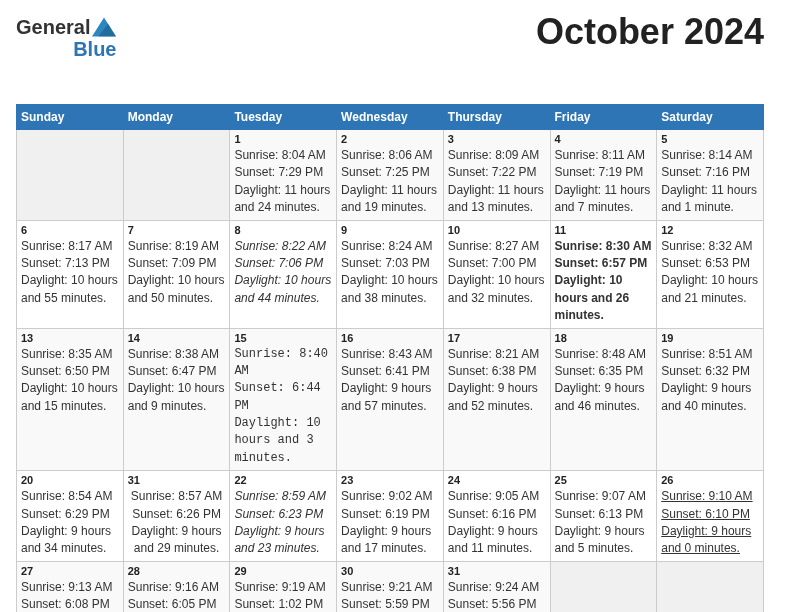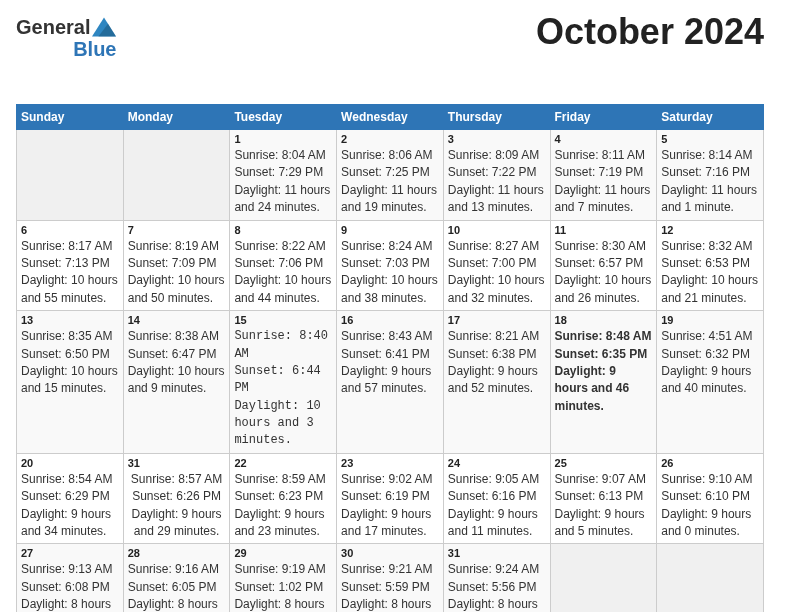--- a/index.html
+++ b/index.html
@@ -174,39 +174,39 @@
 Daylight: 10 hours and 55 minutes.</div>
           </td>
           <td>
             <span class="day-num">7</span>
             <div class="day-info" style="white-space: pre-line;">Sunrise: 8:19 AM
 Sunset: 7:09 PM
 Daylight: 10 hours and 50 minutes.</div>
           </td>
           <td>
             <span class="day-num">8</span>
-            <div class="day-info" style="white-space: pre-line;">Sunrise: 8:22 AM
+            <div class="day-info" style="white-space: pre-line; font-style: italic;">Sunrise: 8:22 AM
 Sunset: 7:06 PM
 Daylight: 10 hours and 44 minutes.</div>
           </td>
           <td>
             <span class="day-num">9</span>
             <div class="day-info" style="white-space: pre-line;">Sunrise: 8:24 AM
 Sunset: 7:03 PM
 Daylight: 10 hours and 38 minutes.</div>
           </td>
           <td>
             <span class="day-num">10</span>
             <div class="day-info" style="white-space: pre-line;">Sunrise: 8:27 AM
 Sunset: 7:00 PM
 Daylight: 10 hours and 32 minutes.</div>
           </td>
           <td>
             <span class="day-num">11</span>
-            <div class="day-info" style="white-space: pre-line;">Sunrise: 8:30 AM
+            <div class="day-info" style="white-space: pre-line; font-weight: bold;">Sunrise: 8:30 AM
 Sunset: 6:57 PM
 Daylight: 10 hours and 26 minutes.</div>
           </td>
           <td>
             <span class="day-num">12</span>
             <div class="day-info" style="white-space: pre-line;">Sunrise: 8:32 AM
 Sunset: 6:53 PM
 Daylight: 10 hours and 21 minutes.</div>
           </td>
         </tr>
@@ -236,47 +236,47 @@
 Daylight: 9 hours and 57 minutes.</div>
           </td>
           <td>
             <span class="day-num">17</span>
             <div class="day-info" style="white-space: pre-line;">Sunrise: 8:21 AM
 Sunset: 6:38 PM
 Daylight: 9 hours and 52 minutes.</div>
           </td>
           <td>
             <span class="day-num">18</span>
-            <div class="day-info" style="white-space: pre-line; font-weight: bold;">Sunrise: 8:48 AM
+            <div class="day-info" style="white-space: pre-line;">Sunrise: 8:48 AM
 Sunset: 6:35 PM
 Daylight: 9 hours and 46 minutes.</div>
           </td>
           <td>
             <span class="day-num">19</span>
-            <div class="day-info" style="white-space: pre-line;">Sunrise: 4:51 AM
+            <div class="day-info" style="white-space: pre-line;">Sunrise: 8:51 AM
 Sunset: 6:32 PM
 Daylight: 9 hours and 40 minutes.</div>
           </td>
         </tr>
         <tr>
           <td>
             <span class="day-num">20</span>
             <div class="day-info" style="white-space: pre-line;">Sunrise: 8:54 AM
 Sunset: 6:29 PM
 Daylight: 9 hours and 34 minutes.</div>
           </td>
           <td>
             <span class="day-num">31</span>
             <div class="day-info" style="white-space: pre-line; text-align: center;">Sunrise: 8:57 AM
 Sunset: 6:26 PM
 Daylight: 9 hours and 29 minutes.</div>
           </td>
           <td>
             <span class="day-num">22</span>
-            <div class="day-info" style="white-space: pre-line;">Sunrise: 8:59 AM
+            <div class="day-info" style="white-space: pre-line; font-style: italic;">Sunrise: 8:59 AM
 Sunset: 6:23 PM
 Daylight: 9 hours and 23 minutes.</div>
           </td>
           <td>
             <span class="day-num">23</span>
             <div class="day-info" style="white-space: pre-line;">Sunrise: 9:02 AM
 Sunset: 6:19 PM
 Daylight: 9 hours and 17 minutes.</div>
           </td>
           <td>
@@ -286,21 +286,21 @@
 Daylight: 9 hours and 11 minutes.</div>
           </td>
           <td>
             <span class="day-num">25</span>
             <div class="day-info" style="white-space: pre-line;">Sunrise: 9:07 AM
 Sunset: 6:13 PM
 Daylight: 9 hours and 5 minutes.</div>
           </td>
           <td>
             <span class="day-num">26</span>
-            <div class="day-info" style="white-space: pre-line;">Sunrise: 9:10 AM
+            <div class="day-info" style="white-space: pre-line; text-decoration: underline;">Sunrise: 9:10 AM
 Sunset: 6:10 PM
 Daylight: 9 hours and 0 minutes.</div>
           </td>
         </tr>
         <tr>
           <td>
             <span class="day-num">27</span>
             <div class="day-info" style="white-space: pre-line;">Sunrise: 9:13 AM
 Sunset: 6:08 PM
 Daylight: 8 hours and 54 minutes.</div>

